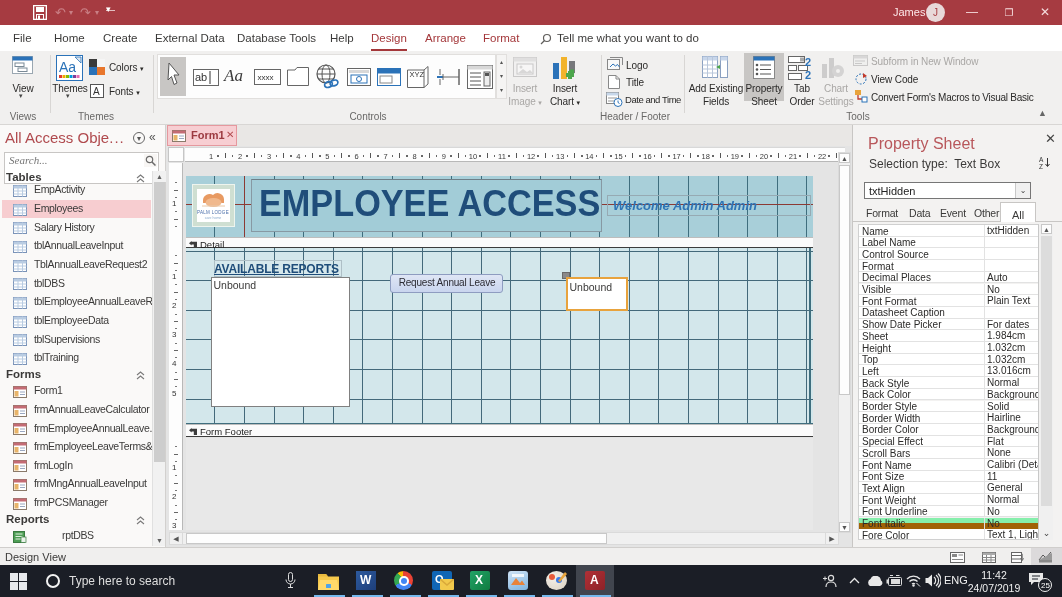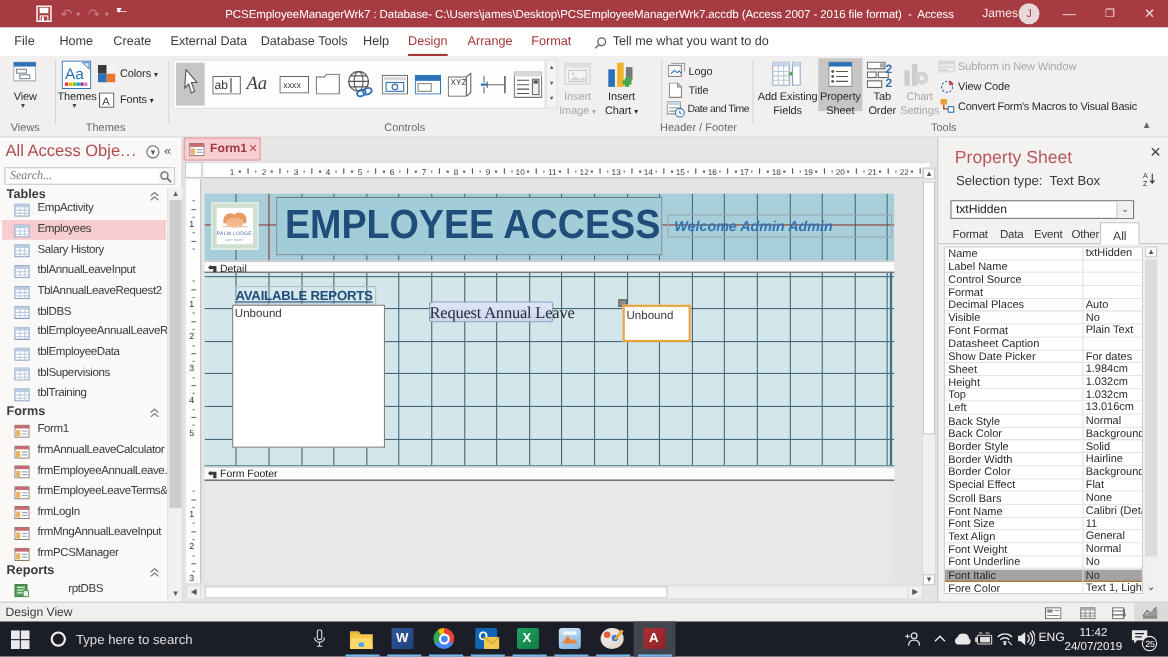--- a/index.html
+++ b/index.html
@@ -42,21 +42,20 @@
       <rect x="0.5" y="0.5" width="13" height="14" fill="none" stroke="#fff" stroke-width="1.6"></rect>
       <rect x="3" y="2" width="8" height="5" fill="#fff"></rect>
       <rect x="3.5" y="9.5" width="7" height="5" fill="none" stroke="#fff"></rect>
       <rect x="5" y="10.5" width="2" height="4" fill="#fff"></rect>
     </svg>
   <span class="qat" style="left:55px;font-size:13px;">↶</span>
   <span class="qat" style="left:69px;font-size:8px;top:8px;">▾</span>
   <span class="qat" style="left:80px;font-size:13px;">↷</span>
   <span class="qat" style="left:95px;font-size:8px;top:8px;">▾</span>
   <span class="qat" style="left:106px;color:#fff;font-size:9px;top:4px;">▾<br><span style="position:relative;top:-9px;">―</span></span>
-  <div id="title-text">PCSEmployeeManagerWrk7 : Database- C:\Users\james\Desktop\PCSEmployeeManagerWrk7.accdb (Access 2007 - 2016 file format)&nbsp; -&nbsp; Access</div>
   <span style="position:absolute;left:893px;top:6px;font-size:11px;color:#fde8e9;">James</span>
   <div style="position:absolute;left:926px;top:3px;width:19px;height:19px;border-radius:50%;background:#e8d8d9;color:#a63b41;font-size:10px;text-align:center;line-height:19px;">J</div>
   <div class="cap-btn" style="left:955px;">—</div>
   <div class="cap-btn" style="left:992px;font-size:10px;">❐</div>
   <div class="cap-btn" style="left:1028px;">✕</div>
 </div>
 <div class="abs" id="tabrow">
   <span class="rtab" style="left:13px;">File</span>
   <span class="rtab" style="left:54px;">Home</span>
   <span class="rtab" style="left:103px;">Create</span>
@@ -280,21 +279,21 @@
   <div class="grplabel" style="left:-37px;">Views</div>
   <div class="grplabel" style="left:36px;">Themes</div>
   <div class="grplabel" style="left:308px;">Controls</div>
   <div class="grplabel" style="left:575px;">Header / Footer</div>
   <div class="grplabel" style="left:798px;">Tools</div>
 </div>
 <div class="abs" id="nav">
   <div style="position:absolute;left:5px;top:4px;font-size:15px;color:#b04a4e;white-space:nowrap;">All Access Obje<span style="letter-spacing:1px;">...</span></div>
   <div style="position:absolute;left:133px;top:7px;width:12px;height:12px;border:1px solid #666;border-radius:50%;color:#555;font-size:8px;text-align:center;line-height:11px;">▾</div>
   <div style="position:absolute;left:149px;top:5px;color:#555;font-size:12px;">«</div>
-  <div style="position:absolute;left:4px;top:27px;width:155px;height:16px;background:#fff;border:1px solid #c8c6c4;">
+  <div style="position:absolute;left:4px;top:27px;width:155px;height:32px;background:#fff;border:1px solid #c8c6c4;">
     <span style="position:absolute;left:4px;top:1px;font-size:11px;font-style:italic;color:#767676;font-family:'Liberation Serif',serif;">Search...</span>
     <svg style="position:absolute;right:1px;top:1px" width="13" height="13" viewBox="0 0 13 13">
         <rect x="0" y="0" width="13" height="13" fill="#f8f6f4"></rect>
         <circle cx="5.5" cy="5.5" r="3.2" fill="none" stroke="#6a6a6a" stroke-width="1.2"></circle>
         <line x1="8" y1="8" x2="11.5" y2="11.5" stroke="#6a6a6a" stroke-width="1.5"></line>
       </svg>
   </div>
   <div class="nav-hdr" style="top:46px;">Tables</div>
     <svg class="nav-chev" style="top:49px;left:136px" width="9" height="9" viewBox="0 0 9 9">
       <path d="M1 4 L4.5 1 L8 4 M1 8 L4.5 5 L8 8" fill="none" stroke="#7a7a7a" stroke-width="1.1"></path>
@@ -689,21 +688,21 @@
       <div style="position:absolute;left:0;top:91.3px;width:627px;height:1px;background:#43697a;"></div>
       <div style="position:absolute;left:0;top:120.9px;width:627px;height:1px;background:#43697a;"></div>
       <div style="position:absolute;left:0;top:150.5px;width:627px;height:1px;background:#43697a;"></div>
       <div style="position:absolute;right:2px;top:0;width:2px;height:176px;background:#3f6e7e;"></div>
       <div style="position:absolute;left:27.5px;top:11.5px;width:128px;height:17px;border:1px solid #aebfc6;background:rgba(255,255,255,0.08);"></div>
       <div style="position:absolute;left:28px;top:14px;font-size:12px;font-weight:bold;text-decoration:underline;color:#1f4d7a;white-space:nowrap;letter-spacing:-0.2px;">AVAILABLE REPORTS</div>
       <div style="position:absolute;left:24.5px;top:28.5px;width:139px;height:130px;background:#fff;border:1px solid #808080;">
         <span style="position:absolute;left:2px;top:1.5px;font-size:10.5px;color:#3b3a39;">Unbound</span>
       </div>
       <div style="position:absolute;left:203.5px;top:25.5px;width:113px;height:19px;border-radius:3px;background:linear-gradient(#dfe6f5,#c9d5ee);border:1px solid #8e9cc0;text-align:center;">
-        <span style="position:absolute;left:0;width:113px;top:2px;font-size:15px;color:#2b2b33;white-space:nowrap;letter-spacing:-0.2px;font-family:Liberation Serif, serif;">Request Annual Leave</span>
+        <span style="position:absolute;left:0;width:113px;top:2px;font-size:10px;color:#2b2b33;white-space:nowrap;letter-spacing:-0.2px;">Request Annual Leave</span>
       </div>
       <div style="position:absolute;left:376px;top:23.5px;width:8px;height:7px;background:#8a8a8a;border:1px solid #6a6a6a;"></div>
       <div style="position:absolute;left:379.5px;top:29px;width:62.5px;height:33.5px;background:#fff;border:2px solid #e8a33d;box-sizing:border-box;">
         <span style="position:absolute;left:2px;top:2px;font-size:10.5px;color:#3b3a39;">Unbound</span>
       </div>
     </div>
 <div style="position:absolute;left:19px;top:299px;width:627px;height:13px;background:#fbfbfb;border-top:1px solid #bdbdbd;border-bottom:1px solid #3c3c3c;">
       <svg style="position:absolute;left:3px;top:3px" width="8" height="7" viewBox="0 0 8 7">
         <path d="M8 0.8 L2.6 0.8 L2.6 0 L0 2.2 L2.6 4.4 L2.6 3.6 L4.8 3.6 L4.8 7 L8 7 Z" fill="#3c3c3c"></path>
       </svg>
@@ -862,21 +861,21 @@
       <div style="position:absolute;left:0;top:269.1px;width:180px;height:11.7px;border-bottom:1px solid #e2e2e2;background:#fff;">
         <span style="position:absolute;left:3px;top:0.5px;font-size:10px;color:#2b2a29;white-space:nowrap;">Font Weight</span>
         <span style="position:absolute;left:128px;top:0px;width:56px;font-size:10px;color:#2b2a29;white-space:nowrap;overflow:hidden;">Normal</span>
         <div style="position:absolute;left:125px;top:0;width:1px;height:11.7px;background:#e2e2e2;"></div>
       </div>
       <div style="position:absolute;left:0;top:280.8px;width:180px;height:11.7px;border-bottom:1px solid #e2e2e2;background:#fff;">
         <span style="position:absolute;left:3px;top:0.5px;font-size:10px;color:#2b2a29;white-space:nowrap;">Font Underline</span>
         <span style="position:absolute;left:128px;top:0px;width:56px;font-size:10px;color:#2b2a29;white-space:nowrap;overflow:hidden;">No</span>
         <div style="position:absolute;left:125px;top:0;width:1px;height:11.7px;background:#e2e2e2;"></div>
       </div>
-      <div style="position:absolute;left:0;top:292.5px;width:180px;height:11.7px;border-bottom:1px solid #a16207;background:#a3a3a3;">
+      <div style="position:absolute;left:0;top:292.5px;width:180px;height:11.7px;border-bottom:6px solid #a16207;background:#86efac;">
         <span style="position:absolute;left:3px;top:0.5px;font-size:10px;color:#2b2a29;white-space:nowrap;">Font Italic</span>
         <span style="position:absolute;left:128px;top:0px;width:56px;font-size:10px;color:#2b2a29;white-space:nowrap;overflow:hidden;">No</span>
         <div style="position:absolute;left:125px;top:0;width:1px;height:11.7px;background:#e2e2e2;"></div>
       </div>
       <div style="position:absolute;left:0;top:304.2px;width:180px;height:11.7px;border-bottom:1px solid #e2e2e2;background:#fff;">
         <span style="position:absolute;left:3px;top:0.5px;font-size:10px;color:#2b2a29;white-space:nowrap;">Fore Color</span>
         <span style="position:absolute;left:128px;top:0px;width:56px;font-size:10px;color:#2b2a29;white-space:nowrap;overflow:hidden;">Text 1, Lighte</span>
         <div style="position:absolute;left:125px;top:0;width:1px;height:11.7px;background:#e2e2e2;"></div>
       </div>
     </div>

